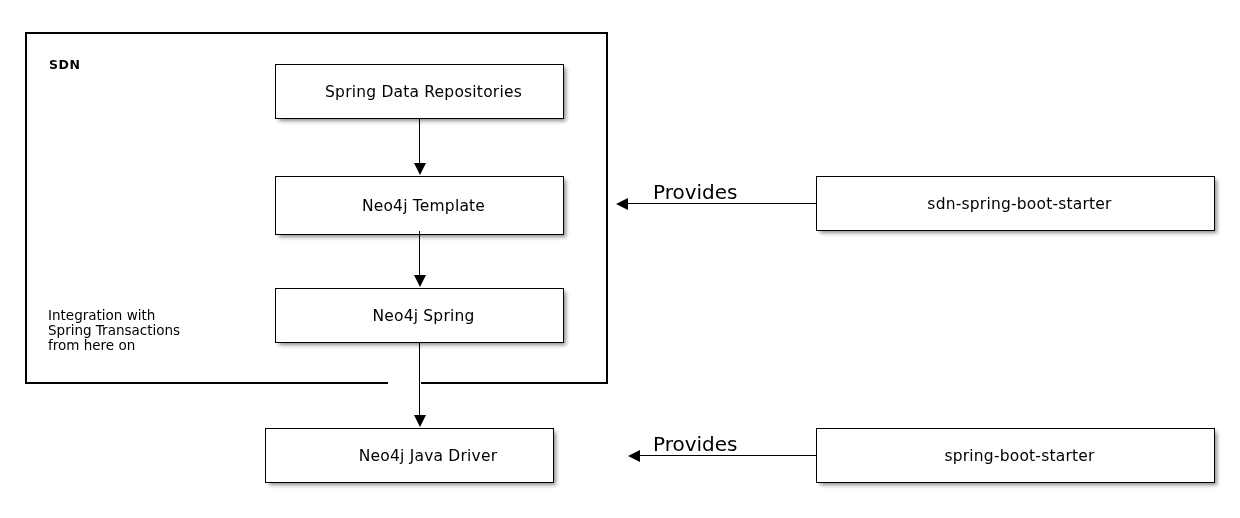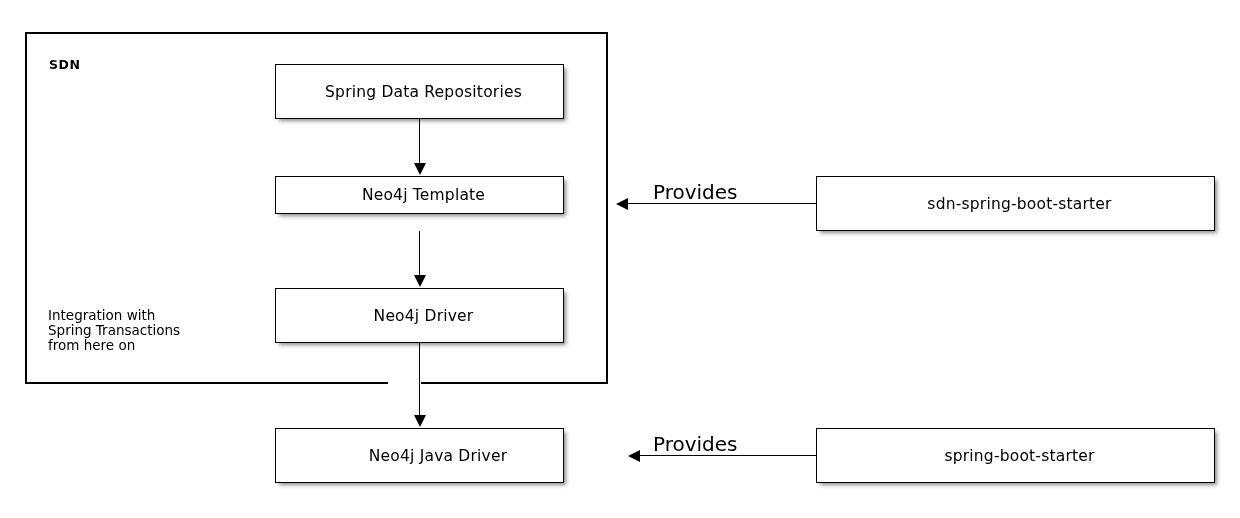--- a/index.html
+++ b/index.html
@@ -116,29 +116,29 @@
   <div class="container-title" style="left:49px; top:57px;">SDN</div>
 
   <div class="note" style="left:48px; top:292px;margin-top:16px;">Integration with
 Spring Transactions
 from here on</div>
 
   <div class="node" style="left:275px; top:64px; width:289px; height:55px;">
     <span class="node-label">Spring Data Repositories</span>
   </div>
 
-  <div class="node" style="left:275px; top:176px; width:289px; height:38px;">
+  <div class="node" style="left:275px; top:176px; width:289px; height:59px;">
     <span class="node-label">Neo4j Template</span>
   </div>
 
   <div class="node" style="left:275px; top:288px; width:289px; height:55px;">
-    <span class="node-label">Neo4j Driver</span>
+    <span class="node-label">Neo4j Spring</span>
   </div>
 
-  <div class="node" style="left:275px; top:428px; width:289px; height:55px;padding-left:29px;">
+  <div class="node" style="left:265px; top:428px; width:289px; height:55px;padding-left:29px;">
     <span class="node-label">Neo4j Java Driver</span>
   </div>
 
   <div class="node" style="left:816px; top:428px; width:399px; height:55px;">
     <span class="node-label">spring-boot-starter</span>
   </div>
 
   <div class="node" style="left:816px; top:176px; width:399px; height:55px;">
     <span class="node-label">sdn-spring-boot-starter</span>
   </div>

